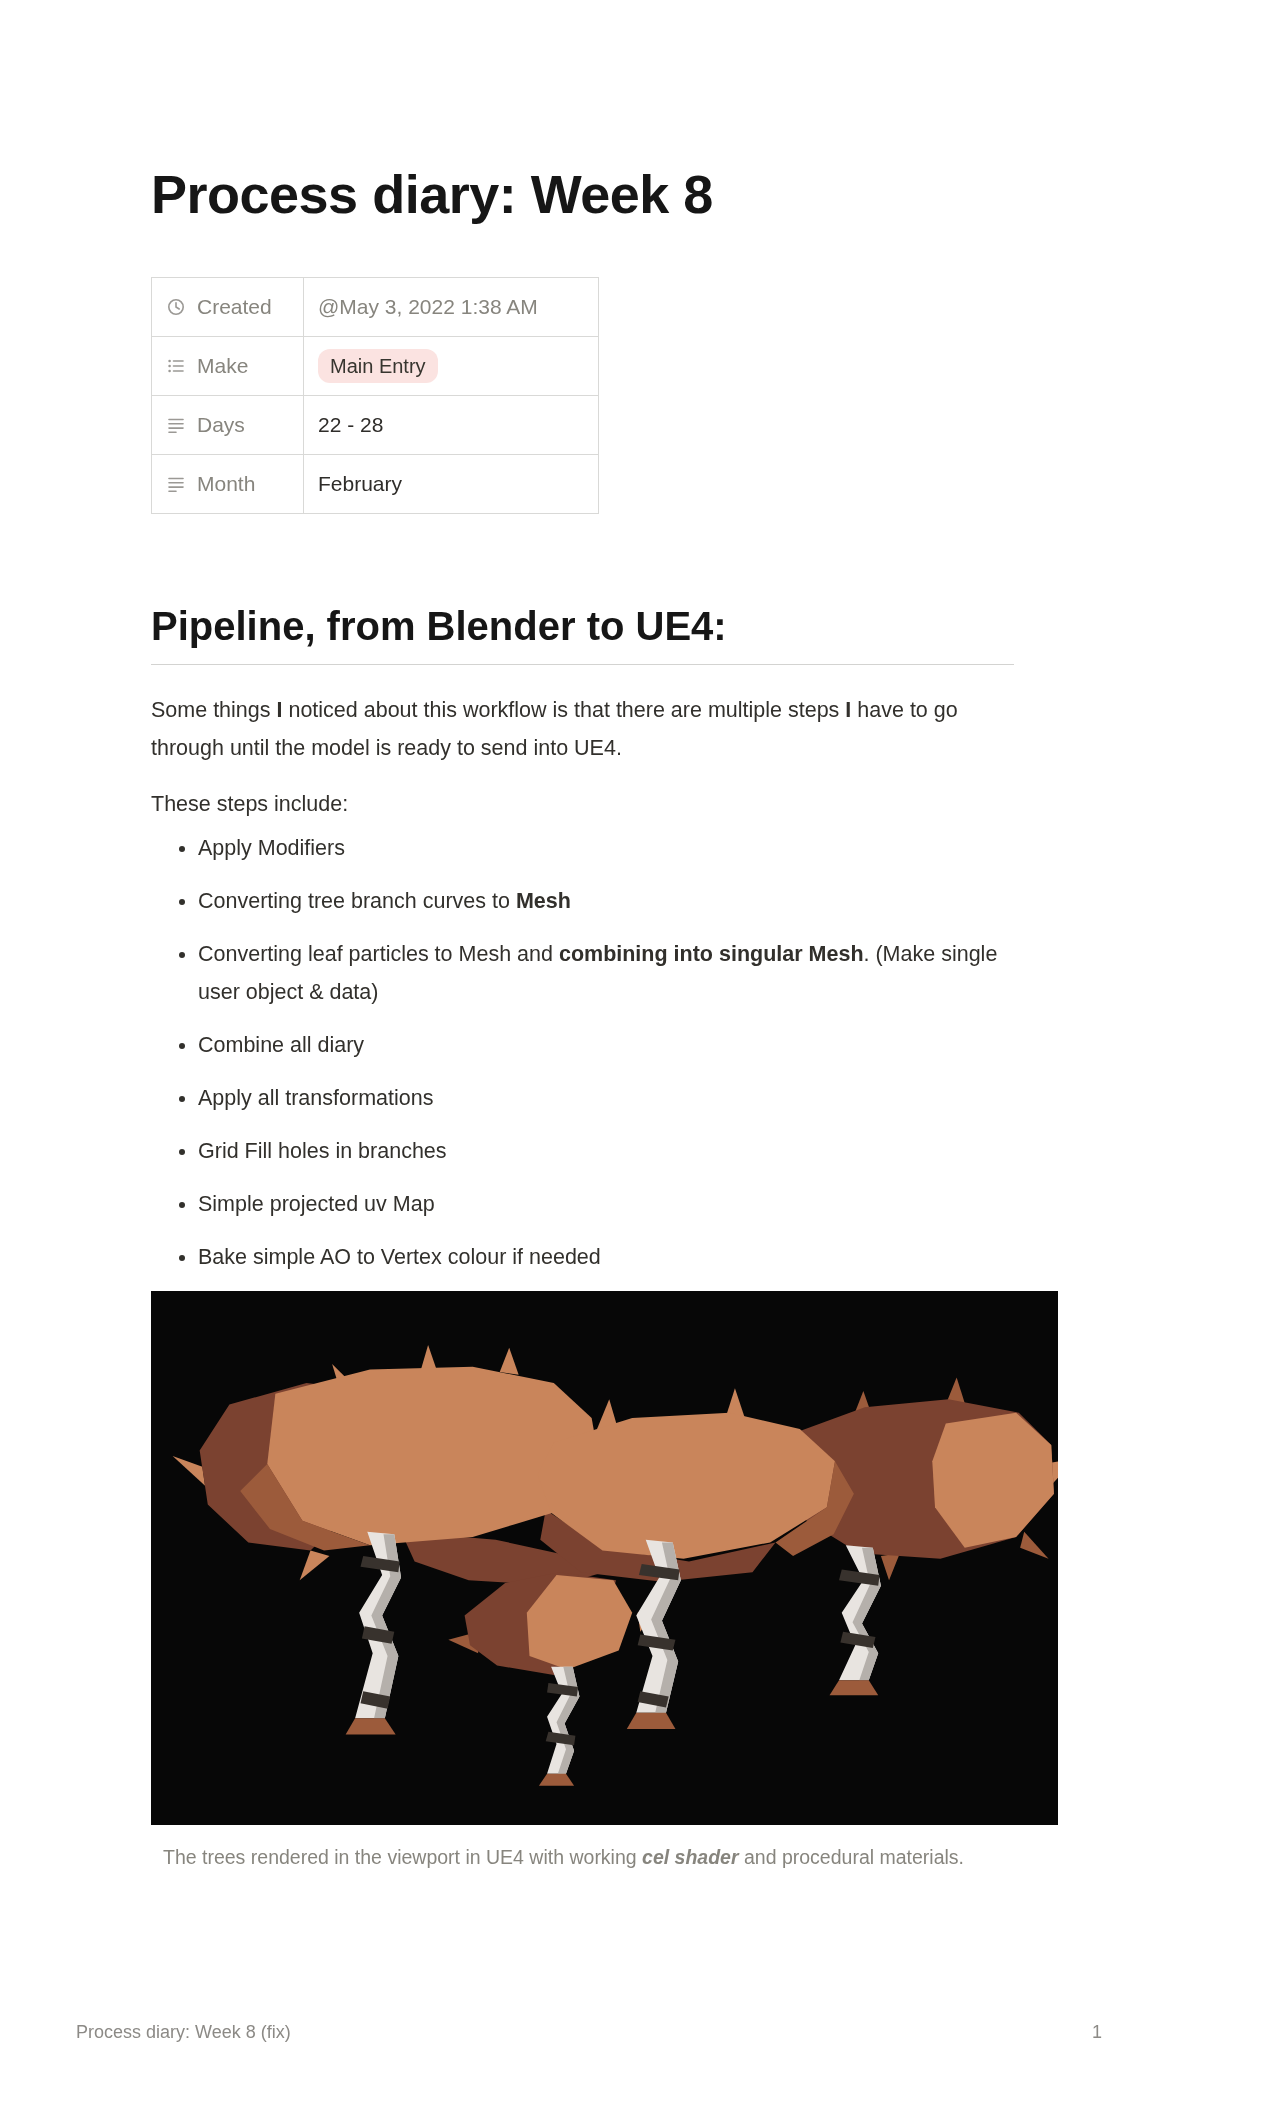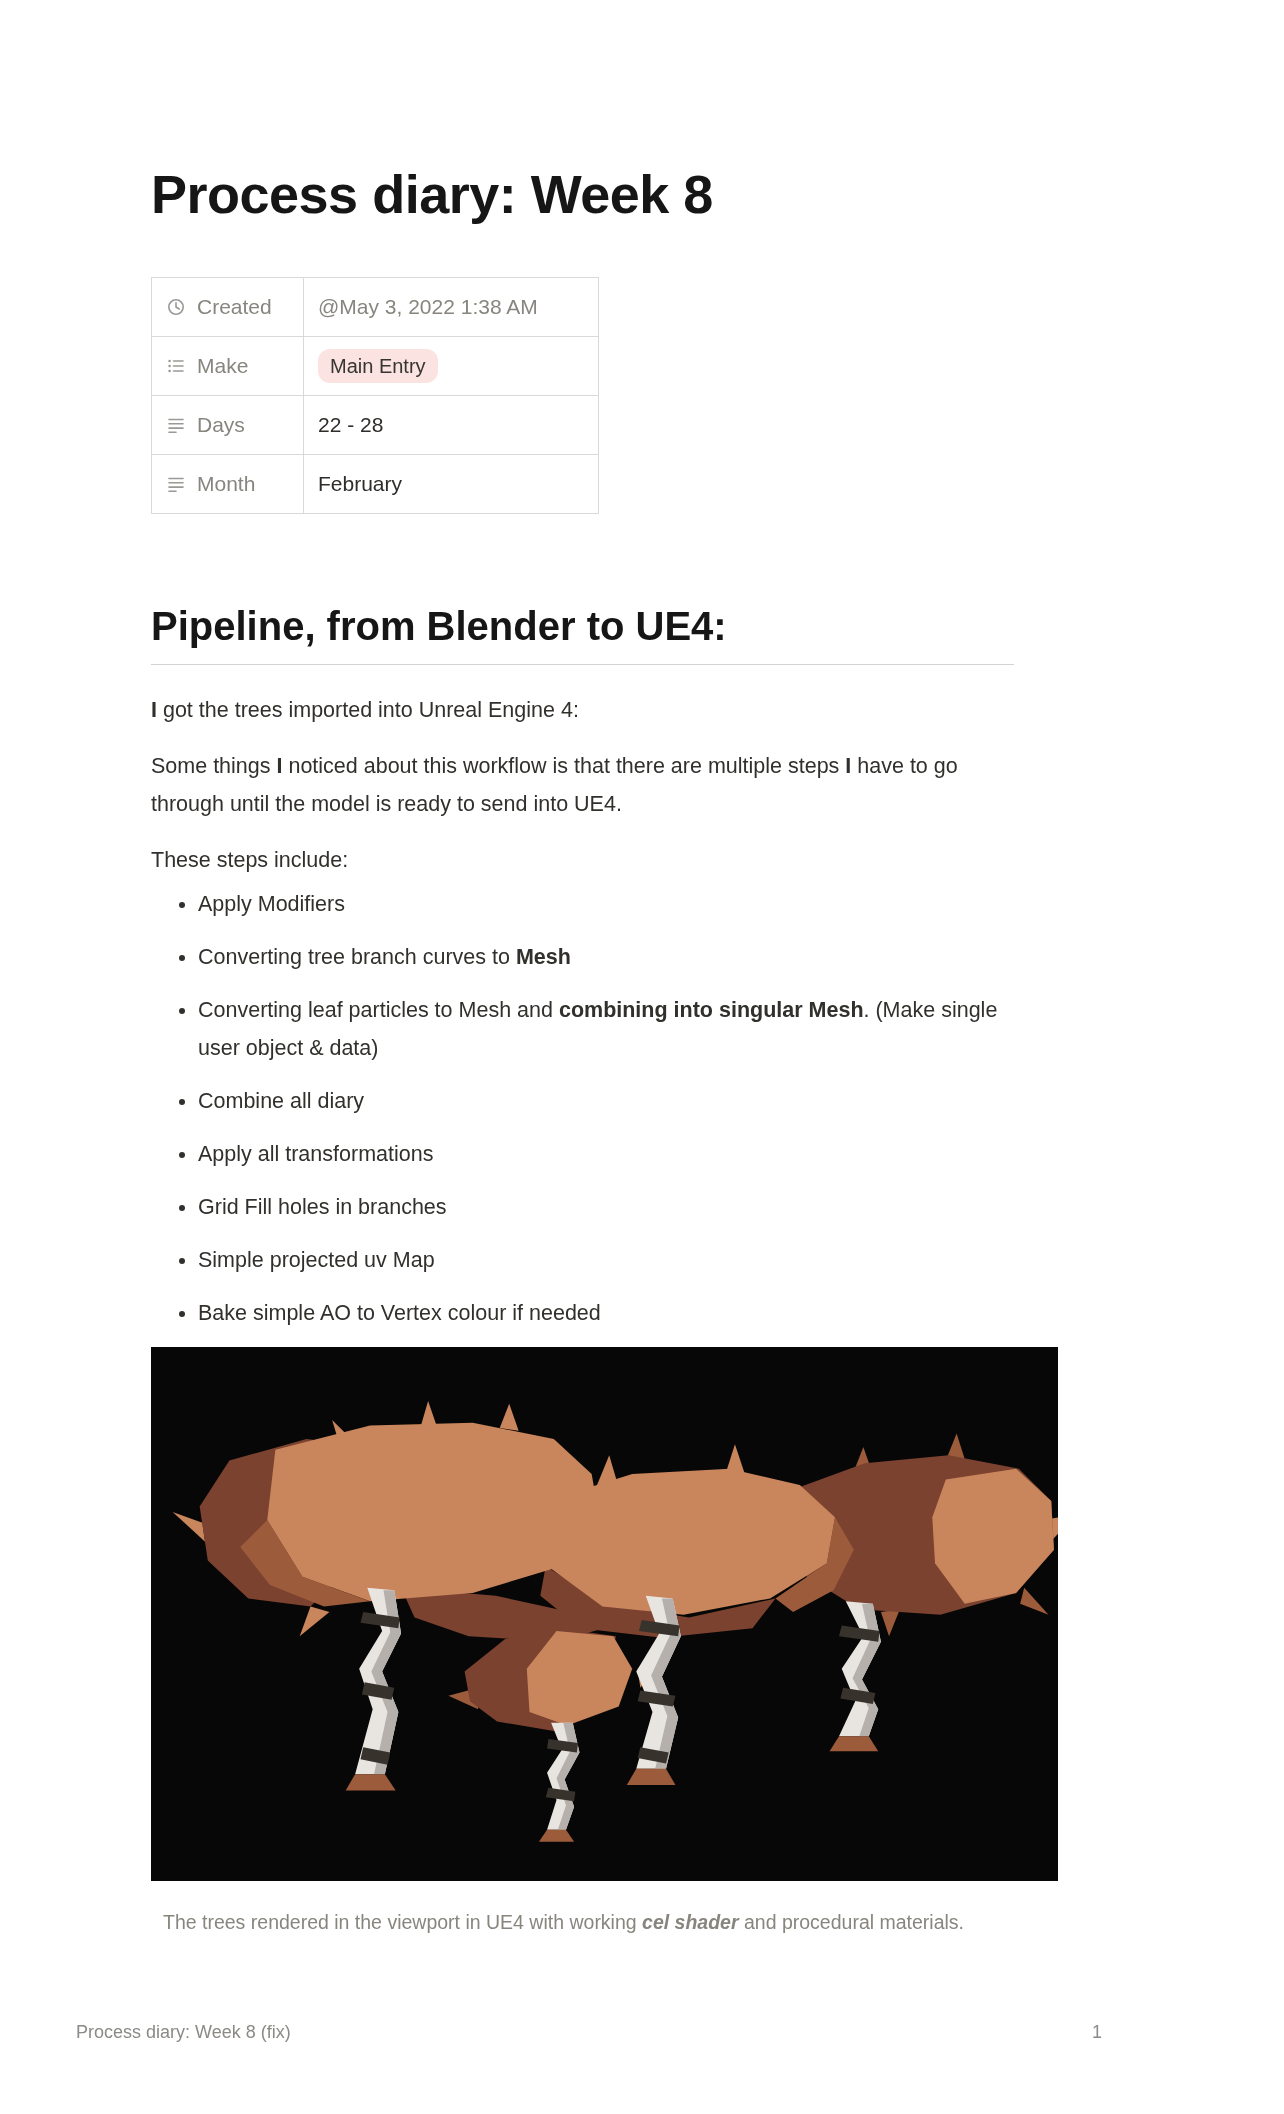--- a/index.html
+++ b/index.html
@@ -51,21 +51,21 @@
 
   p.body { font-size:21.5px; line-height:38px; margin-top:18px; color:var(--body-text, #32302c); }
   h2.section + p.body { margin-top:26px; }
 
   ul.steps { margin-top:6px; padding-left:47px; list-style:disc; }
   ul.steps li { font-size:21.5px; line-height:38px; margin-bottom:15px; color:var(--body-text, #32302c); }
 
   figure.fig { margin:14px auto 0; width:907px; }
   .figure-img { display:block; width:907px; height:534px; }
   figcaption.caption {
-    margin-top:28px; padding-left:12px;
+    margin-top:19px; padding-left:12px;
     font-size:19.5px; line-height:27px;
     color:var(--muted-text, #87857e);
   }
 
   .fig-bg { fill:var(--figure-bg, #070707); }
   .canopy-light { fill:var(--canopy-light, #c9855b); }
   .canopy-dark { fill:var(--canopy-dark, #7b4230); }
   .canopy-mid { fill:var(--canopy-mid, #9c5b3b); }
   .trunk { fill:var(--trunk-light, #e8e4e0); }
   .trunk-shade { fill:var(--trunk-shade, #b5b0ab); }
@@ -161,21 +161,20 @@
               <span>Month</span>
             </span>
           </td>
           <td class="prop-value">February</td>
         </tr>
       </tbody>
     </table>
 
     <h2 class="section">Pipeline, from Blender to UE4:</h2>
 
-    <p class="body"><span style="font-weight: 700;">I</span><span> got the trees imported into Unreal Engine 4:</span></p>
     <p class="body"><span>Some things </span><span style="font-weight: 700;">I</span><span> noticed about this workflow is that there are multiple steps </span><span style="font-weight: 700;">I</span><span> have to go through until the model is ready to send into UE4.</span></p>
     <p class="body"><span>These steps include:</span></p>
 
     <ul class="steps">
       <li><span>Apply Modifiers</span></li>
       <li><span>Converting tree branch curves to </span><span style="font-weight: 700;">Mesh</span></li>
       <li><span>Converting leaf particles to Mesh and </span><span style="font-weight: 700;">combining into singular Mesh</span><span>. (Make single user object &amp; data)</span></li>
       <li><span>Combine all diary</span></li>
       <li><span>Apply all transformations</span></li>
       <li><span>Grid Fill holes in branches</span></li>

